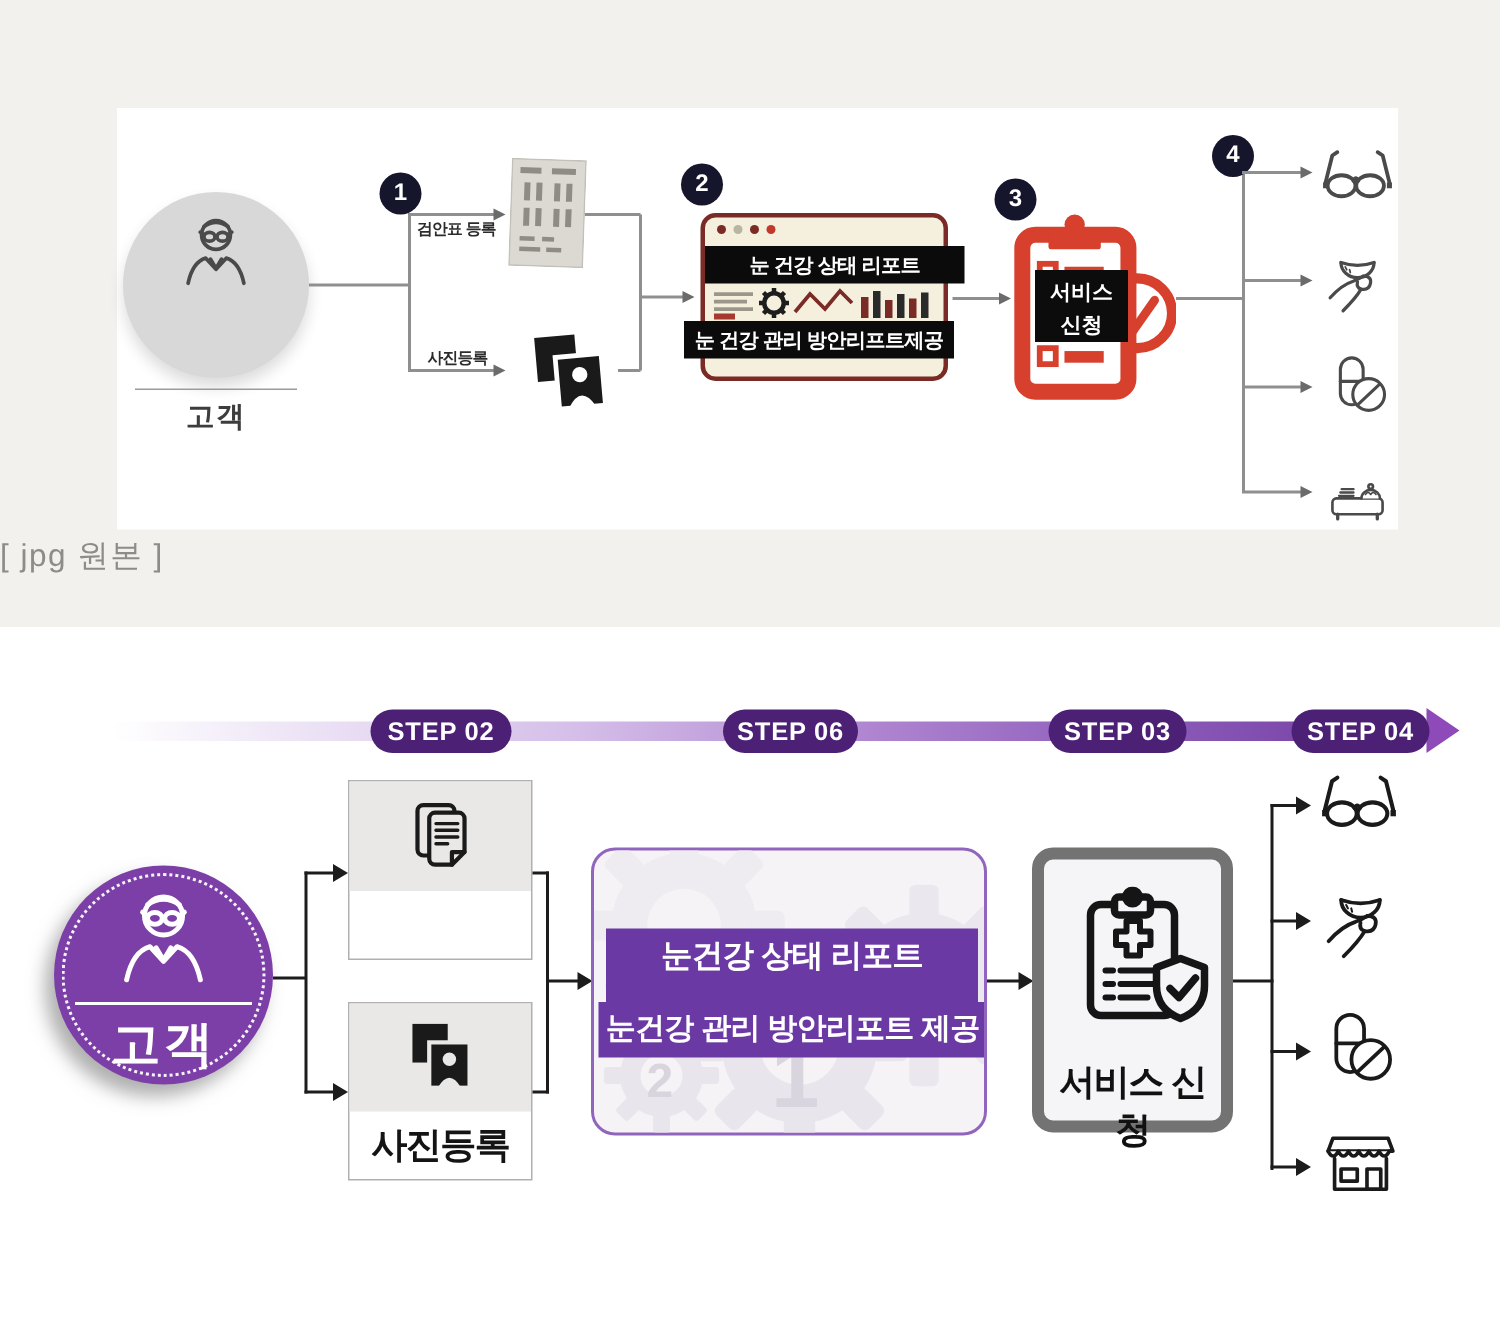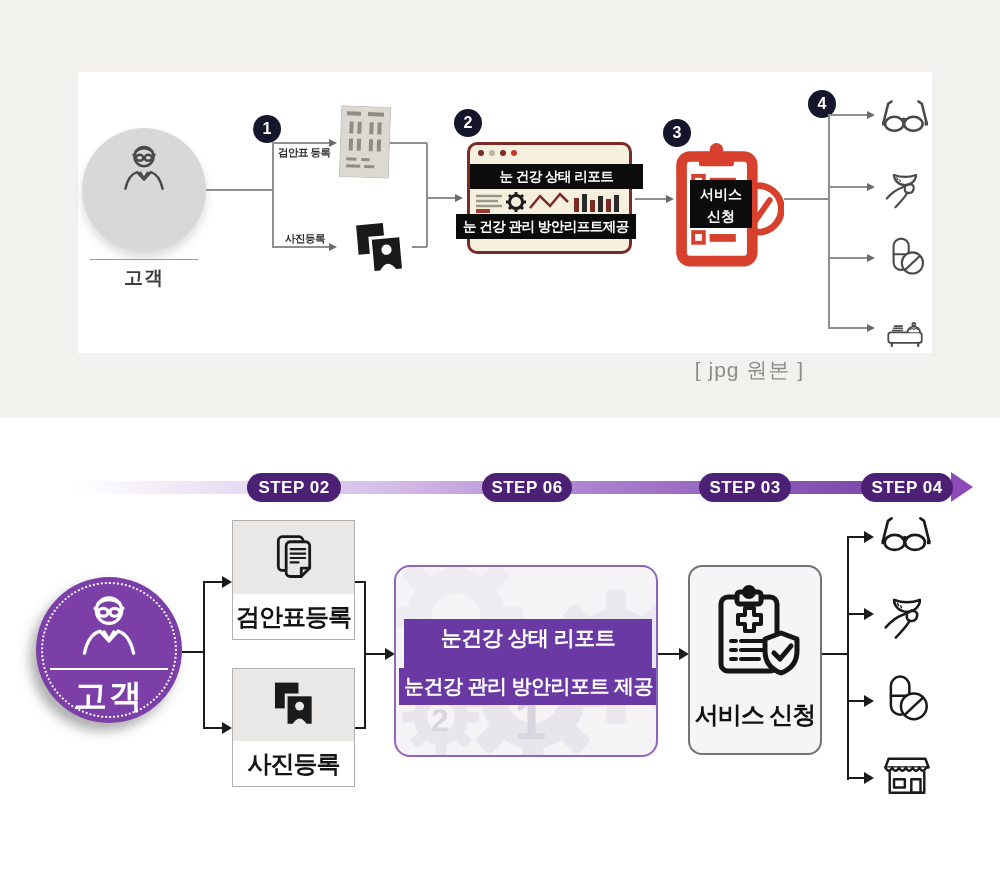--- a/index.html
+++ b/index.html
@@ -19,21 +19,21 @@
   .numbadge{position:absolute;width:28px;height:28px;border-radius:50%;background:#15152c;color:#fff;
     font-size:16px;font-weight:bold;text-align:center;line-height:28px;}
   .smalllbl{position:absolute;font-size:10.5px;color:#2b2b2b;font-weight:bold;letter-spacing:-0.5px;}
   .browser{position:absolute;left:467px;top:142px;width:165px;height:112px;background:#f4f0dd;
     border:3px solid #7b2b26;border-radius:10px;box-sizing:border-box;}
   .dot{position:absolute;top:150px;width:6px;height:6px;border-radius:50%;}
   .blackbar{position:absolute;background:#0b0b0b;color:#fff;font-weight:bold;font-size:13.5px;
     text-align:center;letter-spacing:-0.5px;}
   .svclbl{position:absolute;left:690px;top:180px;width:62px;height:48px;background:#0c0c0c;color:#fff;
     font-size:14px;font-weight:bold;text-align:center;line-height:1.55;padding-top:4px;box-sizing:border-box;}
-  .cap-top{position:absolute;left:0;top:356px;width:804px;text-align:right;font-size:21px;
+  .cap-top{position:absolute;left:0;top:356px;width:804px;text-align:left;font-size:21px;
     color:#8e8c89;letter-spacing:1px;}
   
   .tl-bar{position:absolute;left:75px;top:481px;width:880px;height:13px;border-radius:7px;
     background:linear-gradient(90deg,#ffffff 0%,#ece2f5 15%,#d5bfe9 35%,#b38ad3 55%,#9161bd 75%,#6f3aa0 100%);}
   .tl-tip{position:absolute;left:951px;top:472px;width:0;height:0;border-top:15px solid transparent;
     border-bottom:15px solid transparent;border-left:22px solid #8d4ab8;}
   .step{position:absolute;top:473px;height:29px;border-radius:15px;background:#4c2175;color:#fff;
     font-size:17px;font-weight:bold;text-align:center;line-height:29px;letter-spacing:0.5px;}
   .circle-bot{position:absolute;left:36px;top:577px;width:146px;height:146px;border-radius:50%;
     background:#7c3fa7;box-shadow:-6px 8px 12px rgba(110,110,110,.55);}
@@ -46,21 +46,21 @@
   .ah{position:absolute;width:0;height:0;border-top:6px solid transparent;border-bottom:6px solid transparent;border-left:10px solid #1c1c1c;}
   .gbox{position:absolute;left:232px;width:123px;background:#fff;border:1px solid #b0b0b0;box-sizing:border-box;}
   .gbox .iconzone{position:absolute;left:0;top:0;width:100%;background:#e9e8e7;}
   .gbox .blbl{position:absolute;left:0;bottom:0;width:100%;text-align:center;font-size:24px;
     font-weight:bold;color:#141414;letter-spacing:-1px;}
   .panel{position:absolute;left:394px;top:565px;width:264px;height:192px;background:#f5f3f6;
     border:2px solid #9165bd;border-radius:16px;box-sizing:border-box;overflow:hidden;}
   .pbar{position:absolute;background:#6b39a3;color:#fff;font-weight:bold;text-align:center;letter-spacing:-0.5px;}
   .gearnum{position:absolute;color:#d9d5df;font-weight:bold;}
   .svcbox{position:absolute;left:688px;top:565px;width:134px;height:190px;background:#f5f4f6;
-    border:2px solid #737373;border-radius:14px;box-sizing:border-box;}
+    border:8px solid #737373;border-radius:14px;box-sizing:border-box;}
   .svcbox .lbl{position:absolute;left:0;top:132px;width:100%;text-align:center;font-size:24px;
     font-weight:bold;color:#111;letter-spacing:-1px;}
   .cap-bot{position:absolute;left:0;top:836px;width:1000px;text-align:center;font-size:23px;
     font-weight:bold;color:#000;letter-spacing:1px;}
   .icon{color:#1a1a1a;}
   .iconT{color:#4a4a4a;}
 </style>
 </head>
 <body>
 
@@ -313,21 +313,20 @@
   <div class="ah" style="left:222px;top:576px"></div>
   <div class="ln" style="left:203px;top:727px;width:20px;height:2px"></div>
   <div class="ah" style="left:222px;top:722px"></div>
 
   <div class="gbox" style="top:520px;height:120px">
     <div class="iconzone" style="height:73px">
       <svg class="abs icon" style="left:33px;top:7px" width="56" height="60">
           <use href="#sym-doc"></use>
         </svg>
     </div>
-    <div class="blbl" style="height:44px;line-height:44px">검안표등록</div>
   </div>
 
   <div class="gbox" style="top:668px;height:119px">
     <div class="iconzone" style="height:72px">
       <svg class="abs icon" style="left:33px;top:8px;--gap:#e9e8e7" width="56" height="56">
           <use href="#sym-photo"></use>
         </svg>
     </div>
     <div class="blbl" style="height:44px;line-height:44px">사진등록</div>
   </div>

